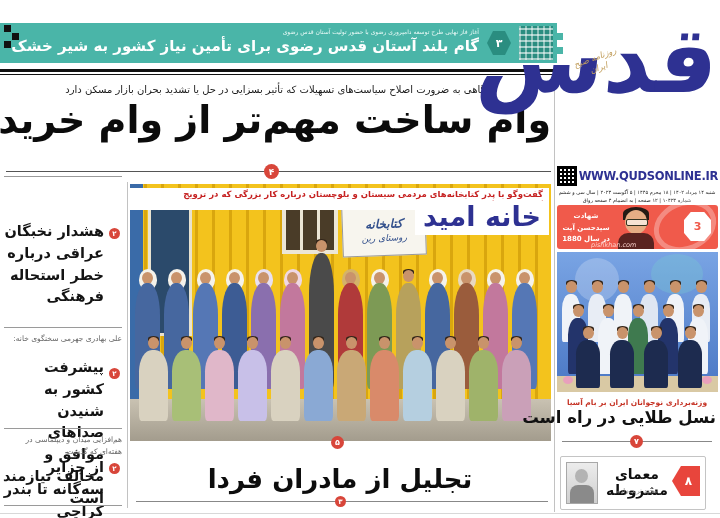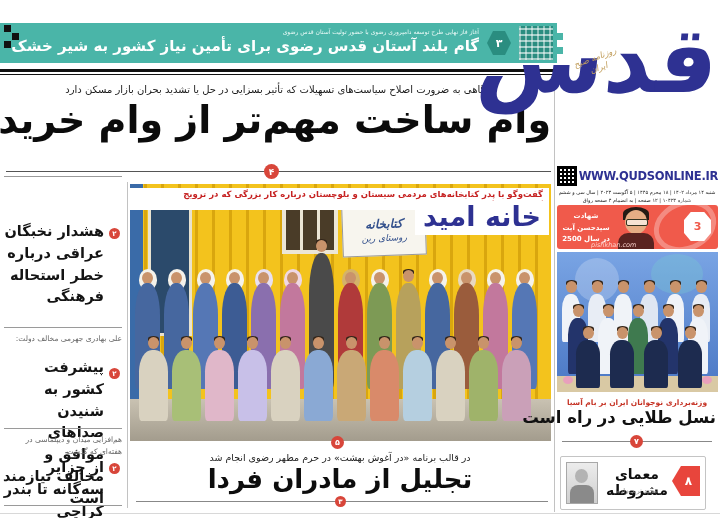--- a/index.html
+++ b/index.html
@@ -167,21 +167,21 @@
 
   <div class="abs vdiv-right"></div>
   <div class="abs vdiv-left"></div>
   <div class="abs bottom-rule"></div>
 
   <div class="abs sb-rule" style="top:176px;"></div>
   <div class="abs sb-headline" style="top:221px;">هشدار نخبگان عراقی درباره خطر استحاله فرهنگی</div>
   <div class="abs badge sb-badge" style="left:109px;top:228px;">۲</div>
 
   <div class="abs sb-rule" style="top:327px;"></div>
-  <div class="abs sb-kicker" style="top:333px;">علی بهادری جهرمی مخالف دولت:</div>
+  <div class="abs sb-kicker" style="top:333px;">علی بهادری جهرمی سخنگوی خانه:</div>
   <div class="abs sb-headline" style="top:357px;">پیشرفت کشور به شنیدن صداهای موافق و مخالف نیازمند است</div>
   <div class="abs badge sb-badge" style="left:109px;top:368px;">۲</div>
 
   <div class="abs sb-rule" style="top:428px;"></div>
   <div class="abs sb-kicker" style="top:434px;">هم‌افزایی میدان و دیپلماسی در هفته‌ای که گذشت</div>
   <div class="abs sb-headline" style="top:457px;">از جزایر سه‌گانه تا بندر کراچی</div>
   <div class="abs badge sb-badge" style="left:109px;top:463px;">۲</div>
   <div class="abs sb-rule" style="top:505px;"></div>
 
   <div class="abs photo" id="photo-scene">
@@ -323,21 +323,20 @@
           <div class="hair" style="left: 10px; top: 0px;"></div>
           <div class="face" style="background: rgb(201, 147, 107); left: 10px; top: 1px;"></div>
           <div class="bod" style="background: rgb(202, 160, 184);"></div>
         </div>
       </div>
     <div class="photo-kicker">گفت‌وگو با پدر کتابخانه‌های مردمی سیستان و بلوچستان درباره کار بزرگی که در ترویج کتاب‌خوانی کرده است</div>
     <div class="photo-title">خانه امید</div>
   </div>
   <div class="abs badge badge-photo">۵</div>
 
-  <div class="abs mothers-kicker">در قالب برنامه «در آغوش بهشت» در حرم مطهر رضوی انجام شد</div>
   <div class="abs mothers-headline">تجلیل از مادران فردا</div>
   <div class="abs mothers-rule"></div>
   <div class="abs badge badge-mothers">۳</div>
 
   <div class="abs logo">قدس</div>
   <div class="abs tagline">روزنامه صبح ایران</div>
   <div class="abs site-row">
     <div class="qr"></div>
     <div class="site-url">WWW.QUDSONLINE.IR</div>
   </div>
@@ -345,21 +344,21 @@
     <div>شنبه ۱۴ مرداد ۱۴۰۲ | ۱۸ محرم ۱۴۴۵ | ۵ آگوست ۲۰۲۳ | سال سی و ششم</div>
     <div>شماره ۱۰۴۲۳ | ۱۲ صفحه | به انضمام ۴ صفحه رواق</div>
     <div>قیمت در مشهد و تهران ۵۰۰۰ تومان | سایر مناطق کشور ۳۰۰۰ تومان</div>
   </div>
 
   <div class="abs history">
     <div class="hist-swirl"></div>
     <div class="hist-title">
       <div>شهادت</div>
       <div>سیدحسن آیت</div>
-      <div>در سال 2500</div>
+      <div>در سال 1880</div>
     </div>
     <div class="hist-hair"></div>
     <div class="hist-head"></div>
     <div class="hist-glasses"></div>
     <div class="hist-body"></div>
     <div class="hist-badge">3</div>
     <div class="hist-mark">pishkhan.com</div>
   </div>
 
   <div class="abs sports" id="sports-scene">

